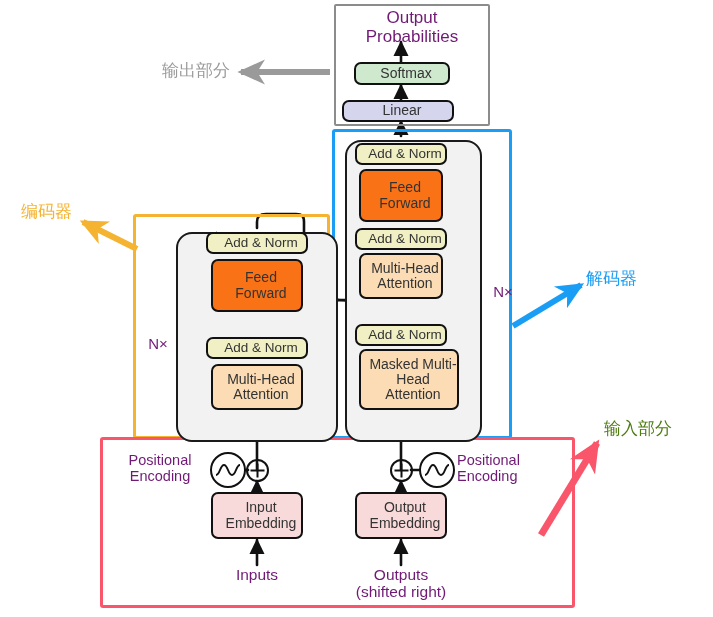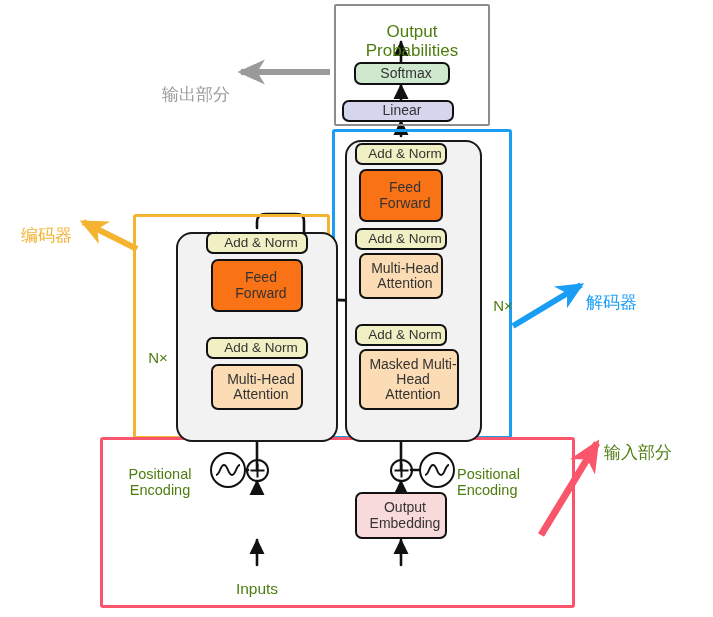--- a/index.html
+++ b/index.html
@@ -23,41 +23,41 @@
     text-align:center;color:#333;line-height:1.08;}
   .blk span{display:block;pointer-events:none;}
   .c-addnorm{background:#f0f0c4;}
   .c-ffn{background:#f97316;}
   .c-attn{background:#fbdcb4;}
   .c-softmax{background:#cfe9cf;}
   .c-linear{background:#d5d6ee;}
   .c-embed{background:#f9dada;}
 
   
-  .txt{position:absolute;color:#4d7c0f;text-align:center;line-height:1.12;
-    white-space:pre-line;margin-top:14px;}
+  .txt{position:absolute;color:#701a75;text-align:center;line-height:1.12;
+    white-space:pre-line;}
 
   
   .cjk{position:absolute;white-space:nowrap;line-height:1;
     font-family:"DejaVu Sans","Liberation Sans",sans-serif;}
   .cjk-out{color:#9a9a9a;font-size:17px;}
   .cjk-enc{color:#f5b332;font-size:17px;}
   .cjk-dec{color:#1a9ef5;font-size:17px;}
   .cjk-in{color:#4d7c0f;font-size:17px;}
 
   
   .layer{position:absolute;left:0;top:0;width:713px;height:617px;
     pointer-events:none;}
   .layer.below{z-index:1;}
   .layer.above{z-index:6;}
   .frame{z-index:2;}
   .stackpanel{z-index:3;}
   .blk{z-index:5;padding-left:8px;}
   .txt{z-index:5;}
-  .cjk{z-index:7;margin-top:24px;}
+  .cjk{z-index:7;}
   .posenc{z-index:5;}
 
   
   .posenc{position:absolute;box-sizing:border-box;border:2.5px solid #111;
     border-radius:50%;background:#fff;}
   .plus{position:absolute;box-sizing:border-box;border:2.5px solid #111;
     border-radius:50%;background:#fff;}
 </style>
 </head>
 <body>
@@ -227,20 +227,24 @@
       <path d="M4,21 C8,21 8,11 12,11 C16,11 16,21 20,21 C24,21 24,11 28,11" fill="none" stroke="#111" stroke-width="2"></path>
     </svg>
   </div>
 
   <div class="plus" style="left:246px;top:459px;width:23px;height:23px;">
     <svg width="19" height="19" viewBox="0 0 19 19" style="display:block;">
       <path d="M9.5,2.5 L9.5,16.5 M2.5,9.5 L16.5,9.5" stroke="#111" stroke-width="2"></path>
     </svg>
   </div>
 
+  <div class="blk c-embed" style="left:211px;top:492px;width:92px;height:47px;font-size:14px;">
+    <span>Input
+Embedding</span>
+  </div>
 
   <div class="txt" style="left:207px;top:566px;width:100px;font-size:15.5px;">Inputs</div>
 
   <div class="plus" style="left:390px;top:459px;width:23px;height:23px;">
     <svg width="19" height="19" viewBox="0 0 19 19" style="display:block;">
       <path d="M9.5,2.5 L9.5,16.5 M2.5,9.5 L16.5,9.5" stroke="#111" stroke-width="2"></path>
     </svg>
   </div>
 
   <div class="posenc" style="left:419px;top:452px;width:36px;height:36px;">
@@ -250,20 +254,22 @@
   </div>
 
   <div class="txt" style="left:457px;top:452px;width:100px;font-size:14.5px;text-align:left;">Positional
 Encoding</div>
 
   <div class="blk c-embed" style="left:355px;top:492px;width:92px;height:47px;font-size:14px;">
     <span>Output
 Embedding</span>
   </div>
 
+  <div class="txt" style="left:351px;top:566px;width:100px;font-size:15.5px;">Outputs
+(shifted right)</div>
 
   <svg class="layer above" viewBox="0 0 713 617">
     <defs>
       <marker id="ag" markerWidth="5" markerHeight="5" refX="4" refY="2.5" orient="auto" markerUnits="strokeWidth">
         <path d="M0,0.4 L4.6,2.5 L0,4.6 L1.3,2.5 z" fill="#9a9a9a"></path>
       </marker>
       <marker id="ao" markerWidth="5" markerHeight="5" refX="4" refY="2.5" orient="auto" markerUnits="strokeWidth">
         <path d="M0,0.4 L4.6,2.5 L0,4.6 L1.3,2.5 z" fill="#f5b332"></path>
       </marker>
       <marker id="ab" markerWidth="5" markerHeight="5" refX="4" refY="2.5" orient="auto" markerUnits="strokeWidth">

